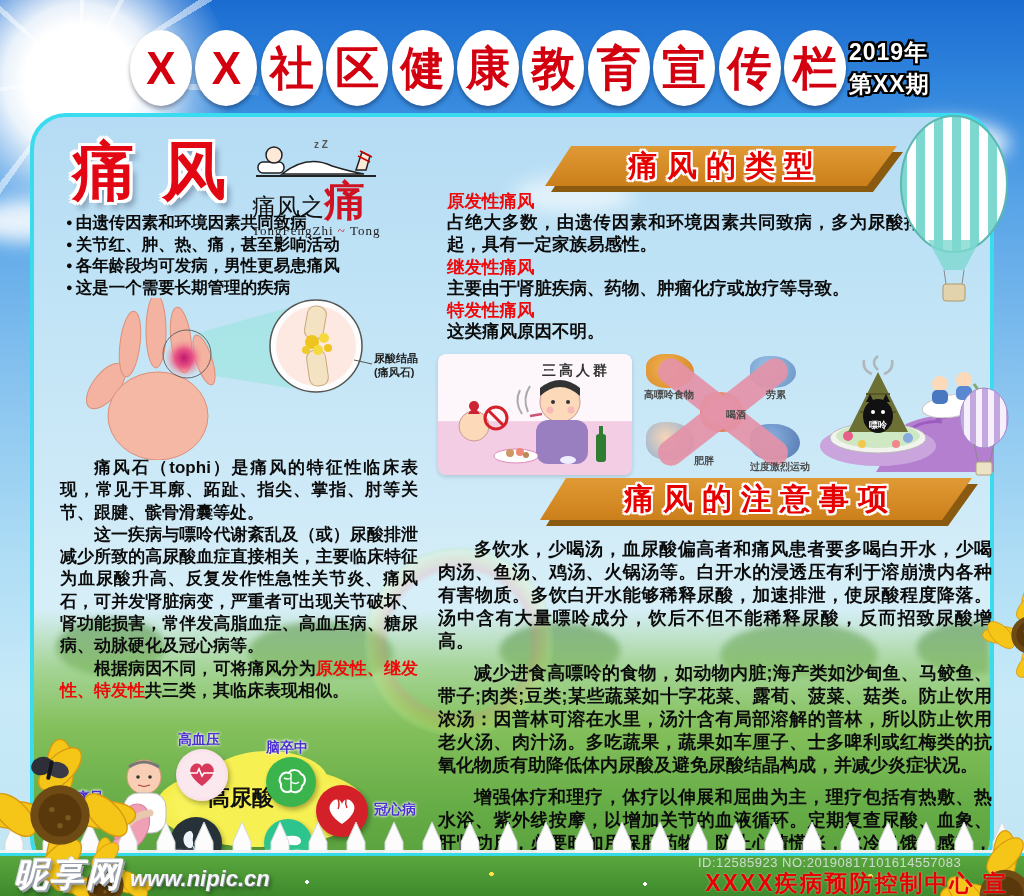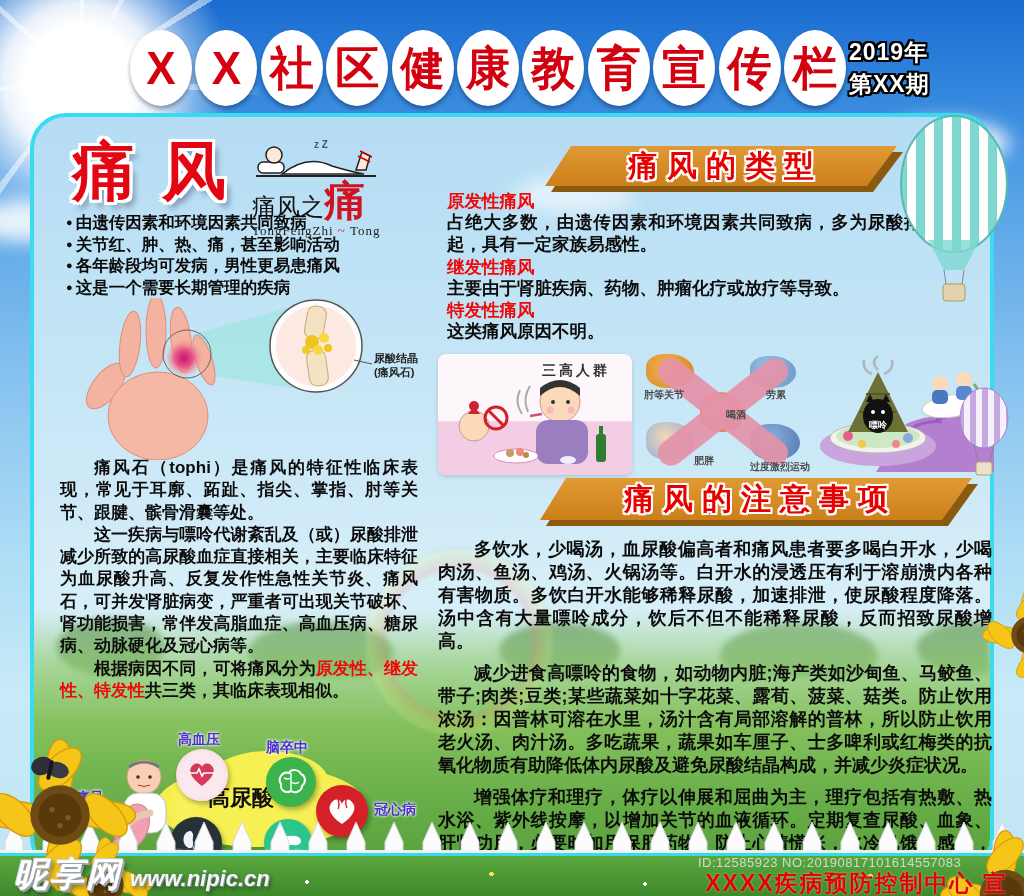--- a/index.html
+++ b/index.html
@@ -318,21 +318,21 @@
     </div>
 
     <div class="abs" style="left:200px;top:0;width:172px;height:124px;">
       <div class="xv" style="left:8px;top:4px;width:48px;height:34px;background:radial-gradient(circle at 40% 40%,#f2b24a,#d4822a);"></div>
       <div class="xv" style="left:112px;top:6px;width:46px;height:32px;background:radial-gradient(circle at 40% 40%,#9ec4e8,#6a93c4);"></div>
       <div class="xv" style="left:62px;top:42px;width:44px;height:40px;background:radial-gradient(circle at 40% 40%,#f2a58a,#d4744e);"></div>
       <div class="xv" style="left:8px;top:72px;width:48px;height:38px;background:radial-gradient(circle at 40% 40%,#f6d5b8,#7aa8d8);"></div>
       <div class="xv" style="left:112px;top:74px;width:50px;height:36px;background:radial-gradient(circle at 40% 40%,#8ab0e0,#5478b0);"></div>
       <div class="xbar" style="left:6px;top:49px;transform:rotate(38deg);"></div>
       <div class="xbar" style="left:6px;top:49px;transform:rotate(-38deg);"></div>
-      <div class="xlab" style="left:6px;top:38px;">肘等关节</div>
+      <div class="xlab" style="left:6px;top:38px;">高嘌呤食物</div>
       <div class="xlab" style="left:128px;top:38px;">劳累</div>
       <div class="xlab" style="left:88px;top:58px;">喝酒</div>
       <div class="xlab" style="left:56px;top:104px;">肥胖</div>
       <div class="xlab" style="left:112px;top:110px;">过度激烈运动</div>
     </div>
 
     <div class="abs" style="left:378px;top:4px;width:178px;height:118px;">
       <svg width="178" height="118" viewBox="0 0 178 118">
         <path d="M90 70 Q120 56 178 62 L178 118 L60 118 Z" fill="#b57fd0"></path>
         <path d="M96 74 q14 -8 30 -6 M120 66 q16 -6 32 -4" stroke="#9c5cc0" stroke-width="3" fill="none"></path>

